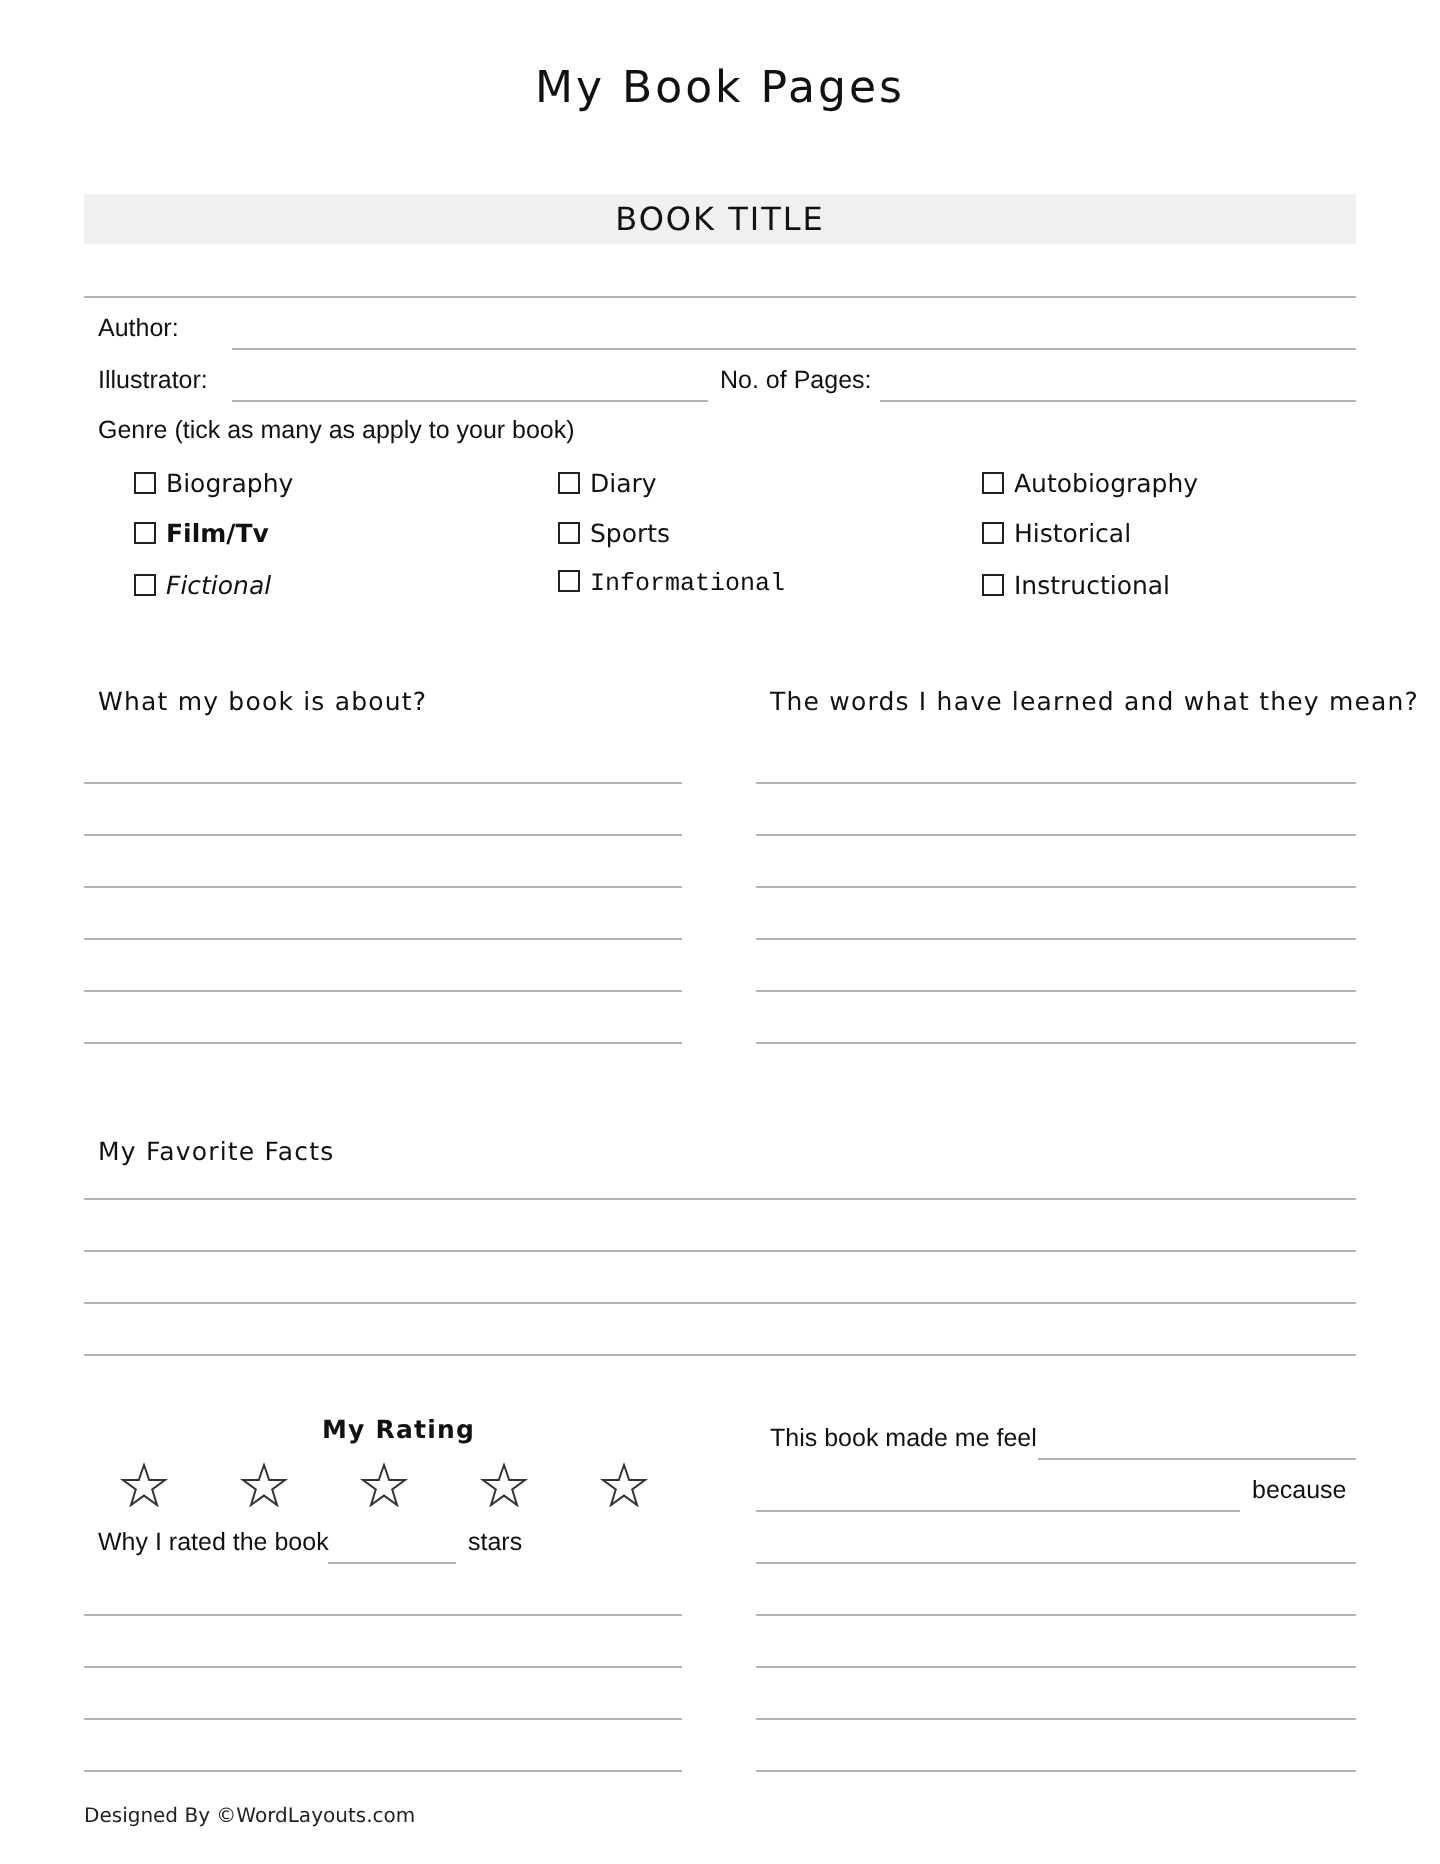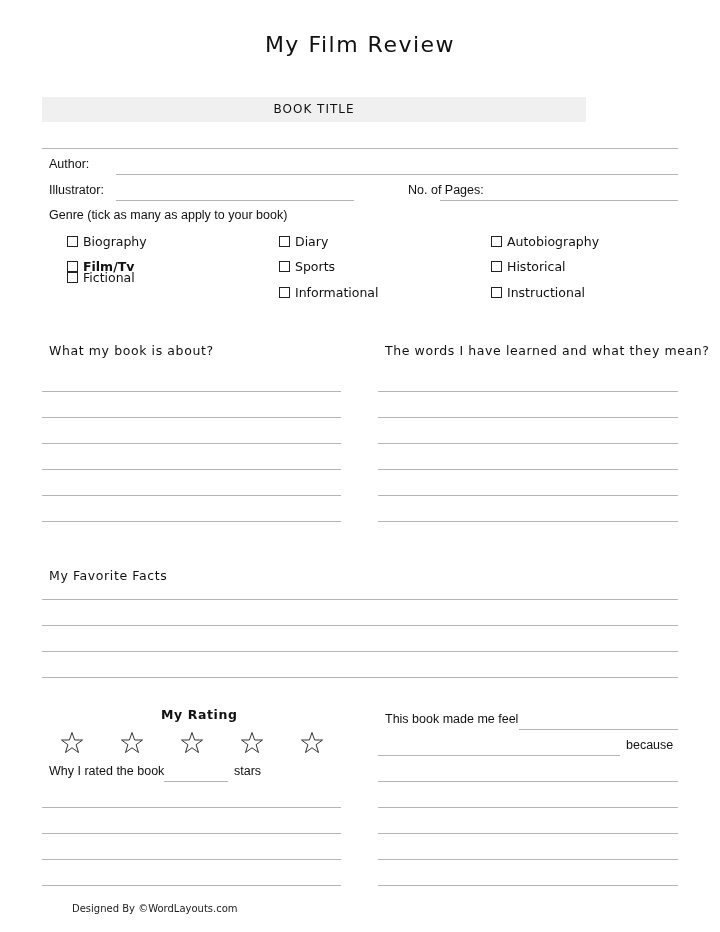--- a/index.html
+++ b/index.html
@@ -2,60 +2,60 @@
 <html><head>
   <meta charset="utf-8">
   <style>
     html, body { margin: 0; padding: 0; background: #ffffff; }
     body { width: 720px; height: 932px; position: relative; overflow: hidden;
            font-family: "DejaVu Sans", sans-serif; color: #111; }
     .abs { position: absolute; }
     .rule { position: absolute; height: 0; border-top: 1.2px solid #b5b5b5; }
     .title { left: 0; width: 720px; top: 32px; text-align: center;
              font-size: 22px; letter-spacing: 1.5px; }
-    .bar { left: 42px; width: 544px; top: 97px; height: 25px; background: #f0f0f0;
-           text-align: center; line-height: 25px; font-size: 12px; letter-spacing: 1px; }
+    .bar { left: 42px; width: 636px; top: 97px; height: 25px; background: #f0f0f0;
+           text-align: center; line-height: 25px; font-size: 16px; letter-spacing: 1px; }
     .lbl { font-family: "Liberation Sans Narrow", "Liberation Sans", sans-serif;
            font-size: 12.5px; transform-origin: left center; }
     .hd { font-size: 12.5px; letter-spacing: 0.6px; }
     .cb { display: inline-block; width: 9px; height: 9px; border: 1px solid #222;
           margin-right: 5px; vertical-align: -1px; }
     .genre { font-size: 12.5px; padding-left: 18px; }
     .star { width: 24px; height: 24px; }
-    .footer { font-size: 10px; color: #222; margin-left: 30px; }
+    .footer { font-size: 10px; color: #222; }
   </style>
 </head>
 <body>
 
-<div class="abs title">My Film Review</div>
+<div class="abs title">My Book Pages</div>
 <div class="abs bar">
   <span>BOOK TITLE</span>
 </div>
 <div class="rule" style="left:42px;width:636px;top:148px;"></div>
 
 <div class="abs lbl" style="left:49px;top:157px;">Author:</div>
 <div class="rule" style="left:116px;width:562px;top:174px;"></div>
 
 <div class="abs lbl" style="left:49px;top:183px;">Illustrator:</div>
 <div class="rule" style="left:116px;width:238px;top:200px;"></div>
-<div class="abs lbl" style="left:360px;top:183px;margin-left:48px;">No. of Pages:</div>
+<div class="abs lbl" style="left:360px;top:183px;">No. of Pages:</div>
 <div class="rule" style="left:440px;width:238px;top:200px;"></div>
 
 <div class="abs lbl" style="left:49px;top:208px;">Genre (tick as many as apply to your book)</div>
 
 <div class="abs genre" style="left:49px;top:234px;"><span class="cb"></span><span>Biography</span></div>
 <div class="abs genre" style="left:261px;top:234px;"><span class="cb"></span><span>Diary</span></div>
 <div class="abs genre" style="left:473px;top:234px;"><span class="cb"></span><span>Autobiography</span></div>
 
 <div class="abs genre" style="left:49px;top:259px;font-weight:bold;"><span class="cb"></span><span>Film/Tv</span></div>
 <div class="abs genre" style="left:261px;top:259px;"><span class="cb"></span><span>Sports</span></div>
 <div class="abs genre" style="left:473px;top:259px;"><span class="cb"></span><span>Historical</span></div>
 
-<div class="abs genre" style="left:49px;top:270px;"><span class="cb"></span><span>Fictional</span></div>
-<div class="abs genre" style="left:261px;top:285px;"><span class="cb"></span><span>Informational</span></div>
+<div class="abs genre" style="left:49px;top:285px;font-style:italic;"><span class="cb"></span><span>Fictional</span></div>
+<div class="abs genre" style="left:261px;top:285px;font-family:Liberation Mono, monospace;"><span class="cb"></span><span>Informational</span></div>
 <div class="abs genre" style="left:473px;top:285px;"><span class="cb"></span><span>Instructional</span></div>
 
 <div class="abs hd" style="left:49px;top:343px;">What my book is about?</div>
 <div class="abs hd" style="left:385px;top:343px;">The words I have learned and what they mean?</div>
 
 <div class="rule" style="left:42px;width:299px;top:391px;"></div>
 <div class="rule" style="left:42px;width:299px;top:417px;"></div>
 <div class="rule" style="left:42px;width:299px;top:443px;"></div>
 <div class="rule" style="left:42px;width:299px;top:469px;"></div>
 <div class="rule" style="left:42px;width:299px;top:495px;"></div>

